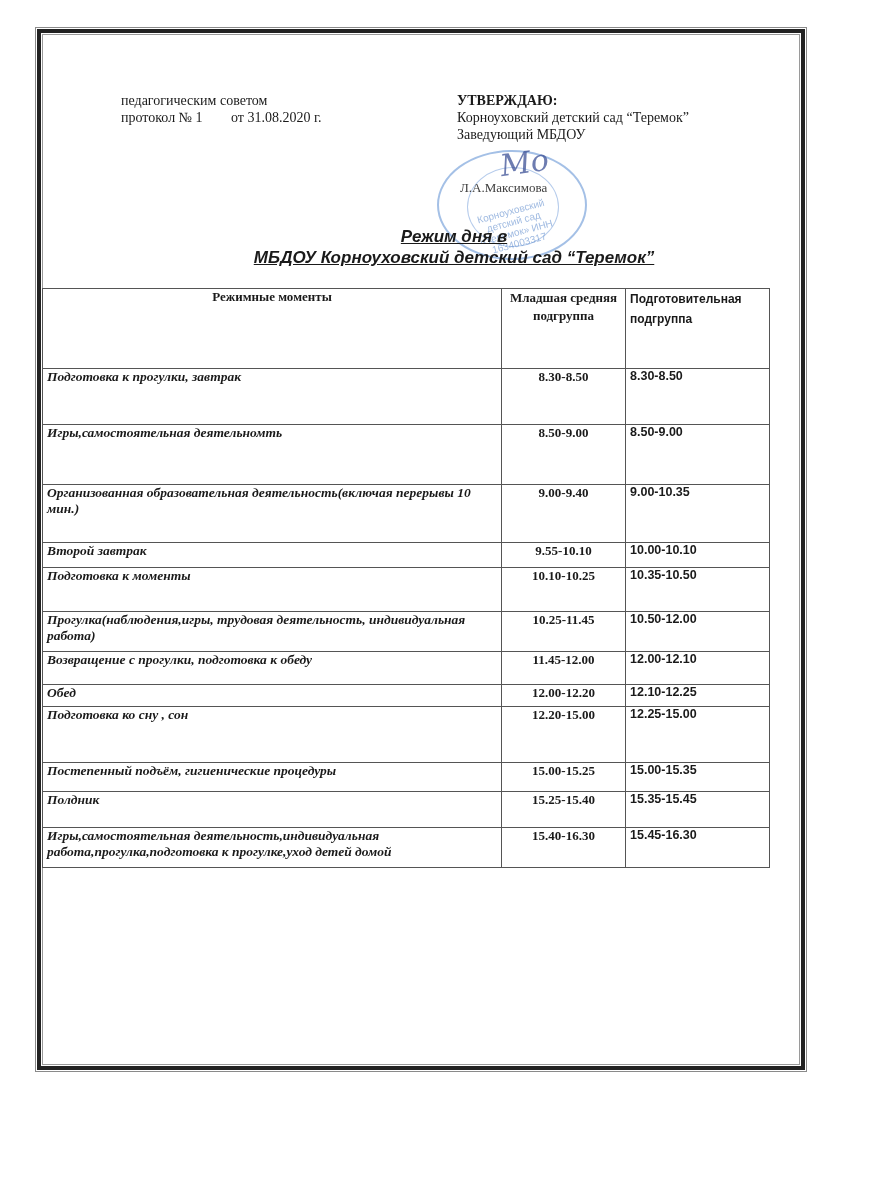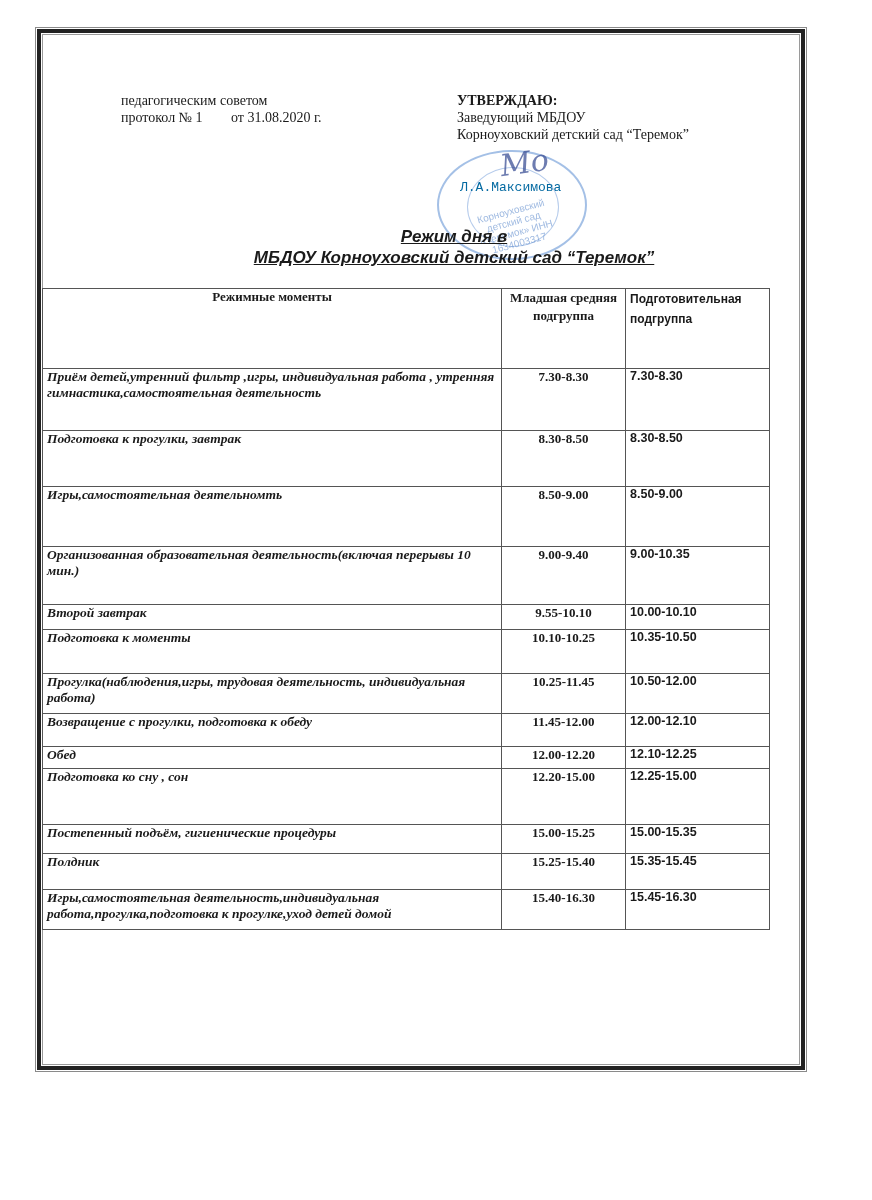--- a/index.html
+++ b/index.html
@@ -10,21 +10,21 @@
     .frame-mid { position: absolute; left: 37px; top: 29px; width: 768px; height: 1041px; border: 4px solid #222; box-sizing: border-box; }
     .frame-inner { position: absolute; left: 42px; top: 34px; width: 758px; height: 1031px; border: 1px solid #9a9a9a; box-sizing: border-box; }
 
     .approval { position: absolute; top: 92px; font-size: 14px; line-height: 17px; }
     .approval .head { font-weight: bold; font-size: 14px; }
     .approval-left { left: 121px; width: 320px; }
     .approval-right { left: 457px; width: 330px; }
     .proto-row { display: flex; align-items: center; }
     .proto-row .num { width: 110px; }
 
-    .signer { position: absolute; left: 460px; top: 180px; font-family: Liberation Mono, monospace; font-size: 13px; color: #0369a1; }
+    .signer { position: absolute; left: 460px; top: 180px; font-family: Liberation Serif, serif; font-size: 13px; color: #404040; }
 
     
     .stamp { position: absolute; left: 437px; top: 150px; width: 150px; height: 110px; border-radius: 50%; border: 2px solid rgba(90,140,210,0.55); box-sizing: border-box; }
     .stamp-inner { position: absolute; left: 467px; top: 167px; width: 92px; height: 80px; border-radius: 50%; border: 1px solid rgba(90,140,210,0.45); box-sizing: border-box; }
     .stamp-text { position: absolute; left: 470px; top: 205px; width: 90px; text-align: center; font-family: "Liberation Sans", sans-serif; font-size: 10px; line-height: 11px; color: rgba(80,130,200,0.55); transform: rotate(-15deg); }
     .signature { position: absolute; left: 500px; top: 145px; font-family: "DejaVu Serif", serif; font-style: italic; font-size: 30px; color: rgba(60,80,150,0.75); transform: rotate(-8deg); }
 
     .title { position: absolute; left: 0; width: 872px; text-align: center; font-family: "Liberation Sans", sans-serif; font-weight: bold; font-style: italic; font-size: 17px; line-height: 22px; text-decoration: underline; }
     .title-1 { top: 226px; left: 18px; }
     .title-2 { top: 247px; left: 18px; }
@@ -53,42 +53,37 @@
   </div>
 </div>
 
 <div class="stamp"></div>
 <div class="stamp-inner"></div>
 <div class="stamp-text">Корноуховский детский сад «Теремок» ИНН 1634003317</div>
 <div class="signature">Мо</div>
 
 <div class="approval approval-right">
   <div class="head">УТВЕРЖДАЮ:</div>
+  <div>Корноуховский детский сад “Теремок”</div>
   <div>Заведующий МБДОУ</div>
-  <div>Корноуховский детский сад “Теремок”</div>
 </div>
 <div class="signer">Л.А.Максимова</div>
 
 <div class="title title-1">Режим дня в</div>
 <div class="title title-2">МБДОУ Корноуховский детский сад “Теремок”</div>
 
 <table class="schedule">
   <thead>
     <tr>
       <th class="col-activity">Режимные моменты</th>
       <th class="col-junior">Младшая средняя подгруппа</th>
       <th class="col-prep">Подготовительная подгруппа</th>
     </tr>
   </thead>
   <tbody>
-    <tr style="height:62px">
-      <td class="activity">Приём детей,утренний фильтр ,игры, индивидуальная работа , утренняя гимнастика,самостоятельная деятельность</td>
-      <td class="junior">7.30-8.30</td>
-      <td class="prep">7.30-8.30</td>
-    </tr>
     <tr style="height:56px">
       <td class="activity">Подготовка к прогулки, завтрак</td>
       <td class="junior">8.30-8.50</td>
       <td class="prep">8.30-8.50</td>
     </tr>
     <tr style="height:60px">
       <td class="activity">Игры,самостоятельная деятельномть</td>
       <td class="junior">8.50-9.00</td>
       <td class="prep">8.50-9.00</td>
     </tr>

